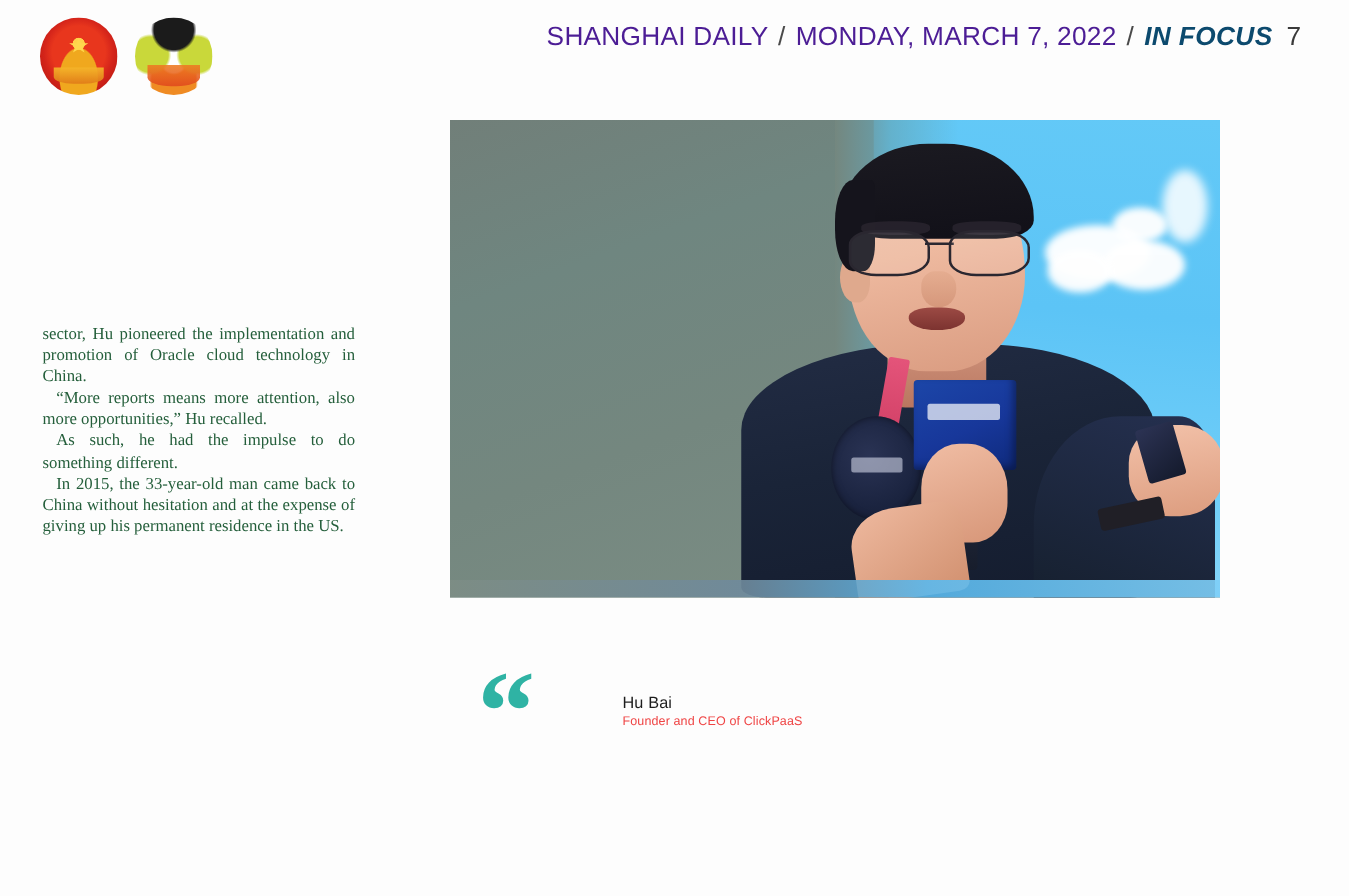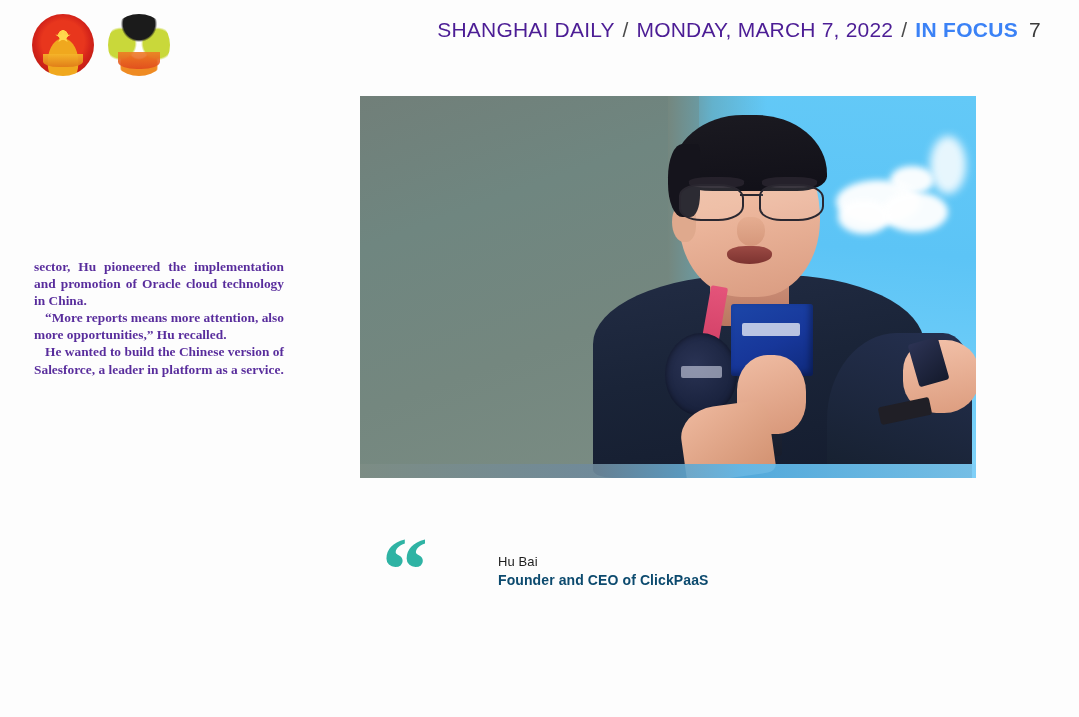--- a/index.html
+++ b/index.html
@@ -86,40 +86,39 @@
     right: 38px;
     top: 18px;
     font-size: 21px;
     letter-spacing: .2px;
     color: #2b2b2b;
     white-space: nowrap;
     font-family: "Liberation Sans", sans-serif;
   }
   .masthead-line .mh-plain { font-weight: 400; color: #4c1d95; }
   .masthead-line .mh-sep { font-weight: 400; color: #4a4a4a; padding: 0 2px; }
-  .masthead-line .mh-section { font-weight: 700; color: #3b82f6; letter-spacing: .3px; }
+  .masthead-line .mh-section { font-weight: 700; color: #0c4a6e; letter-spacing: .3px; font-style: italic; }
   .masthead-line .mh-page { font-weight: 400; color: #3a3a3a; padding-left: 5px; }
 
   
   .article-column {
     position: absolute;
     left: 34px;
     top: 258px;
     width: 250px;
   }
   .article-column p {
     margin: 0;
     font-family: "Liberation Serif", serif;
     font-size: 13.4px;
     line-height: 17.1px;
-    color: #4c1d95;
+    color: #14532d;
     text-align: justify;
     text-indent: 11px;
     opacity: .93;
-    font-weight: bold;
   }
   .article-column p.first-para { text-indent: 0; }
 
   
   .photo-frame {
     position: absolute;
     left: 360px;
     top: 96px;
     width: 616px;
     height: 382px;
@@ -425,23 +424,23 @@
   }
   .pq-name {
     margin-top: 18px;
     font-size: 13px;
     font-weight: 400;
     color: #1d1d1d;
     letter-spacing: .1px;
   }
   .pq-role {
     margin-top: 3px;
-    font-size: 14px;
-    font-weight: 700;
-    color: #0c4a6e;
+    font-size: 10px;
+    font-weight: 400;
+    color: #ef4444;
     letter-spacing: .1px;
   }
 </style>
 </head>
 <body>
 
 <div class="masthead">
 
   <div class="emblems">
     <div class="emblem emblem-china"></div>
@@ -455,21 +454,22 @@
     <span class="mh-sep">/</span>
     <span class="mh-section">IN FOCUS</span>
     <span class="mh-page">7</span>
   </div>
 
 </div>
 
 <div class="article-column">
   <p class="first-para">sector, Hu pioneered the implementation and promotion of Oracle cloud technology in China.</p>
   <p>“More reports means more attention, also more opportunities,” Hu recalled.</p>
-  <p>He wanted to build the Chinese version of Salesforce, a leader in platform as a service.</p>
+  <p>As such, he had the impulse to do something different.</p>
+  <p>In 2015, the 33-year-old man came back to China without hesitation and at the expense of giving up his permanent residence in the US.</p>
 </div>
 
 <div class="photo-frame">
   <div class="ph-bg-left"></div>
   <div class="ph-bg-right"></div>
   <div class="ph-bg-blend"></div>
 
   <div class="ph-cloud c5"></div>
   <div class="ph-cloud c4"></div>
   <div class="ph-cloud c1"></div>

